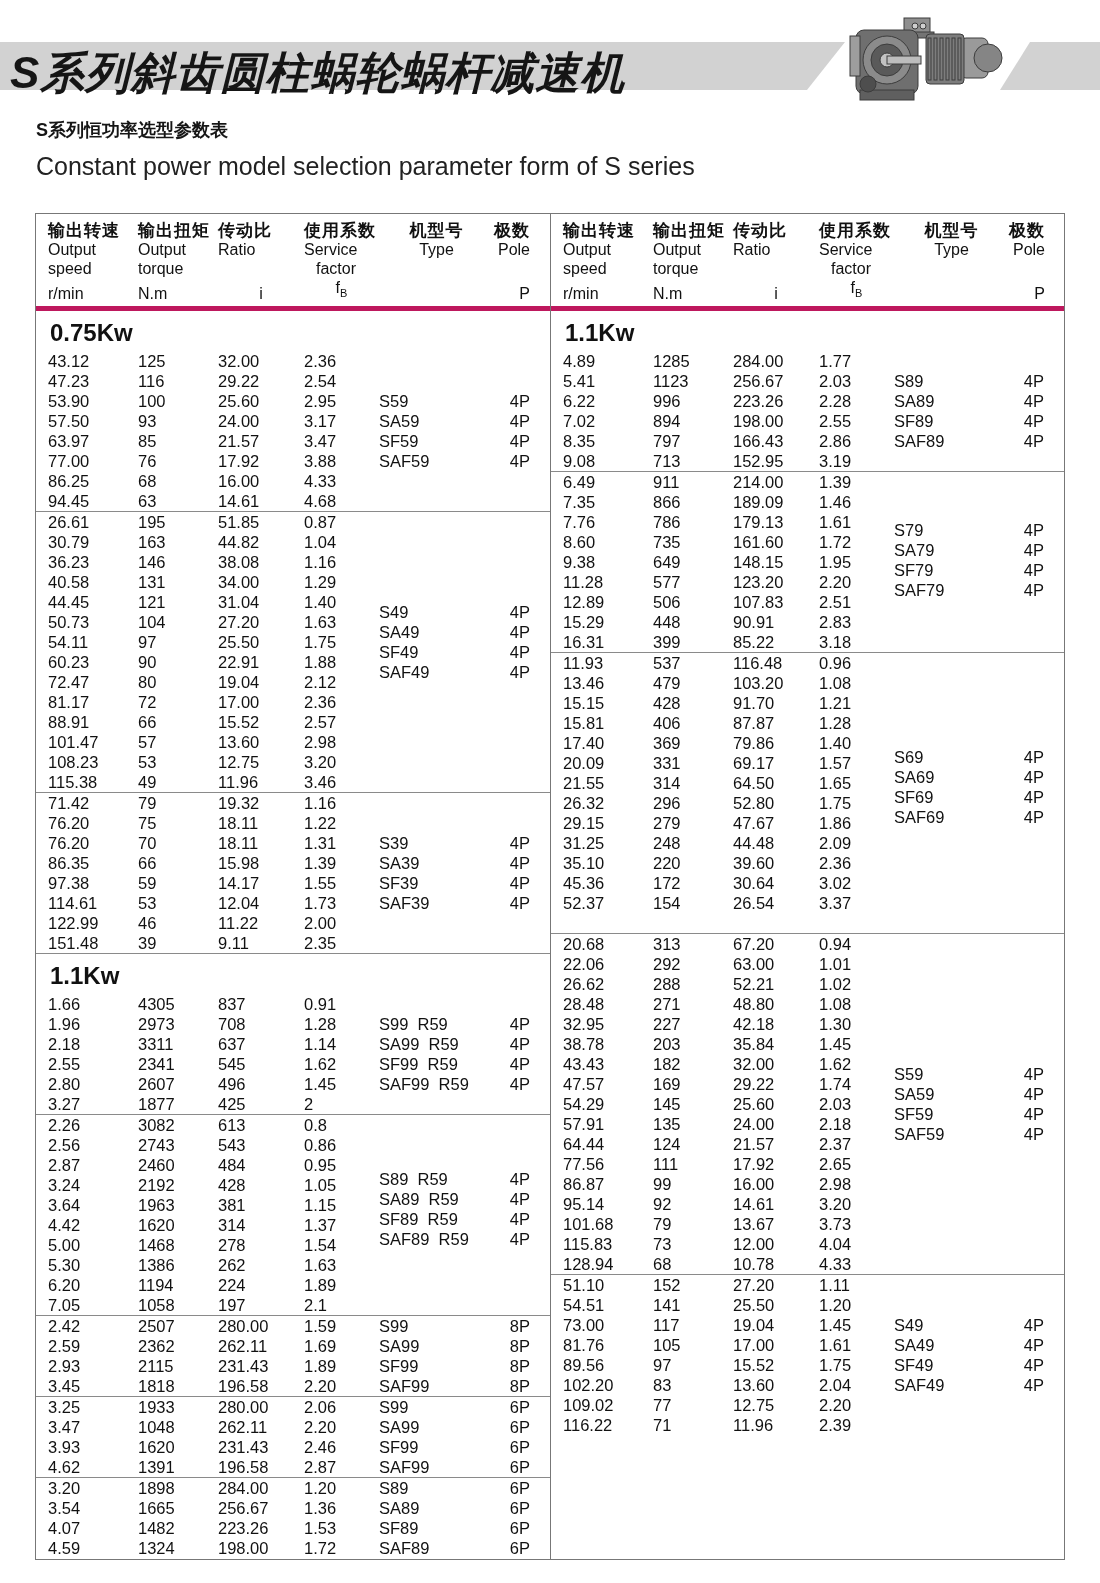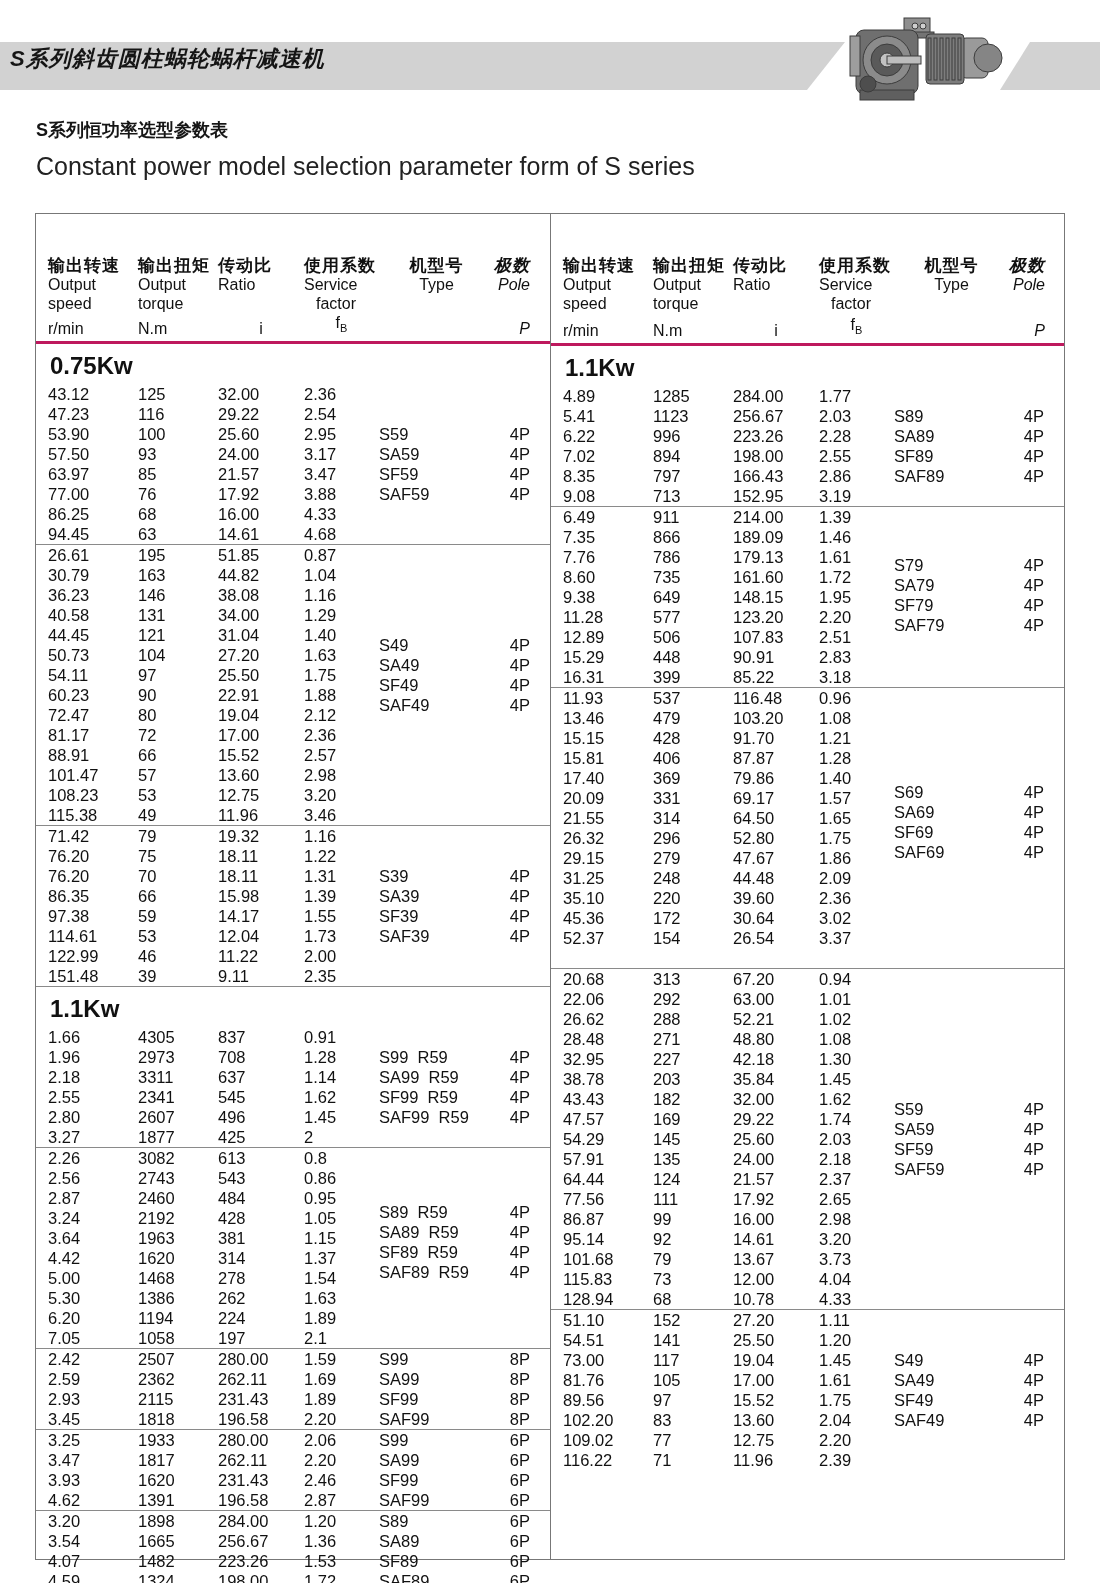--- a/index.html
+++ b/index.html
@@ -3,47 +3,47 @@
 <meta charset="utf-8">
 <style>
   html,body{margin:0;padding:0;background:#ffffff;}
   .page{position:relative;width:1100px;height:1583px;background:#ffffff;overflow:hidden;
         font-family:"Liberation Sans","DejaVu Sans",sans-serif;color:#111;}
 
   
   .banner{position:absolute;top:42px;left:0;width:845px;height:48px;background:#d2d2d2;
           clip-path:polygon(0 0,100% 0,95.5% 100%,0 100%);}
   .banner-title{position:absolute;top:44px;left:10px;width:820px;
-          font-size:22px;font-weight:bold;font-style:italic;letter-spacing:1px;
+          font-size:44px;font-weight:bold;font-style:italic;letter-spacing:1px;
           color:#151515;white-space:nowrap;}
   .banner-right{position:absolute;top:42px;right:0;width:100px;height:48px;background:#d2d2d2;
           clip-path:polygon(30% 0,100% 0,100% 100%,0 100%);}
   .reducer-art{position:absolute;top:4px;right:88px;width:170px;height:112px;}
 
   
   .subtitle-cn{position:absolute;top:118px;left:36px;font-size:18px;font-weight:bold;color:#161616;}
   .subtitle-en{position:absolute;top:152px;left:36px;font-size:25px;color:#222;}
 
   
   .ptable{position:absolute;top:213px;left:35px;width:1030px;height:1347px;
           border:1px solid #777;display:flex;box-sizing:border-box;}
   .half{width:50%;box-sizing:border-box;display:flex;flex-direction:column;}
   .half.right{border-left:1px solid #777;}
 
   .cols{display:grid;grid-template-columns:90px 80px 86px 75px 115px 1fr;
         padding:0 20px 0 12px;box-sizing:border-box;}
 
-  .thead{height:97px;border-bottom:3px solid #be185d;padding-top:7px;margin-top:35px;}
+  .thead{height:97px;border-bottom:5px solid #be185d;padding-top:7px;}
   .hcell{display:flex;flex-direction:column;font-size:16px;line-height:19px;}
   .hcn{font-weight:bold;font-size:17px;letter-spacing:1px;white-space:nowrap;}
   .hunit{margin-top:auto;padding-bottom:3px;}
   .col-ratio .hunit,.col-factor .hunit{text-align:center;}
   .col-factor .hen:nth-of-type(3){padding-left:12px;}
   .col-type{text-align:center;}
-  .col-pole{text-align:right;font-style:italic;}
+  .col-pole{text-align:right;}
   .hunit sub{font-size:11px;}
 
   .power-heading{height:40px;font-size:24px;font-weight:bold;padding:4px 0 0 14px;
                  box-sizing:border-box;line-height:36px;}
   .section-sep{border-top:1px solid #8a8a8a;}
   .group{position:relative;}
   .group-sep{border-top:1px solid #8a8a8a;}
   .drow{height:20px;font-size:16.5px;line-height:20px;white-space:nowrap;}
   .dcell{overflow:visible;}
 
@@ -556,21 +556,21 @@
           </div>
           <div class="group group-sep" style="height: 80px;">
             <div class="drow cols">
               <div class="dcell speed">3.25</div>
               <div class="dcell torque">1933</div>
               <div class="dcell ratio">280.00</div>
               <div class="dcell factor">2.06</div>
             </div>
             <div class="drow cols">
               <div class="dcell speed">3.47</div>
-              <div class="dcell torque">1817</div>
+              <div class="dcell torque">1048</div>
               <div class="dcell ratio">262.11</div>
               <div class="dcell factor">2.20</div>
             </div>
             <div class="drow cols">
               <div class="dcell speed">3.93</div>
               <div class="dcell torque">1620</div>
               <div class="dcell ratio">231.43</div>
               <div class="dcell factor">2.46</div>
             </div>
             <div class="drow cols">

